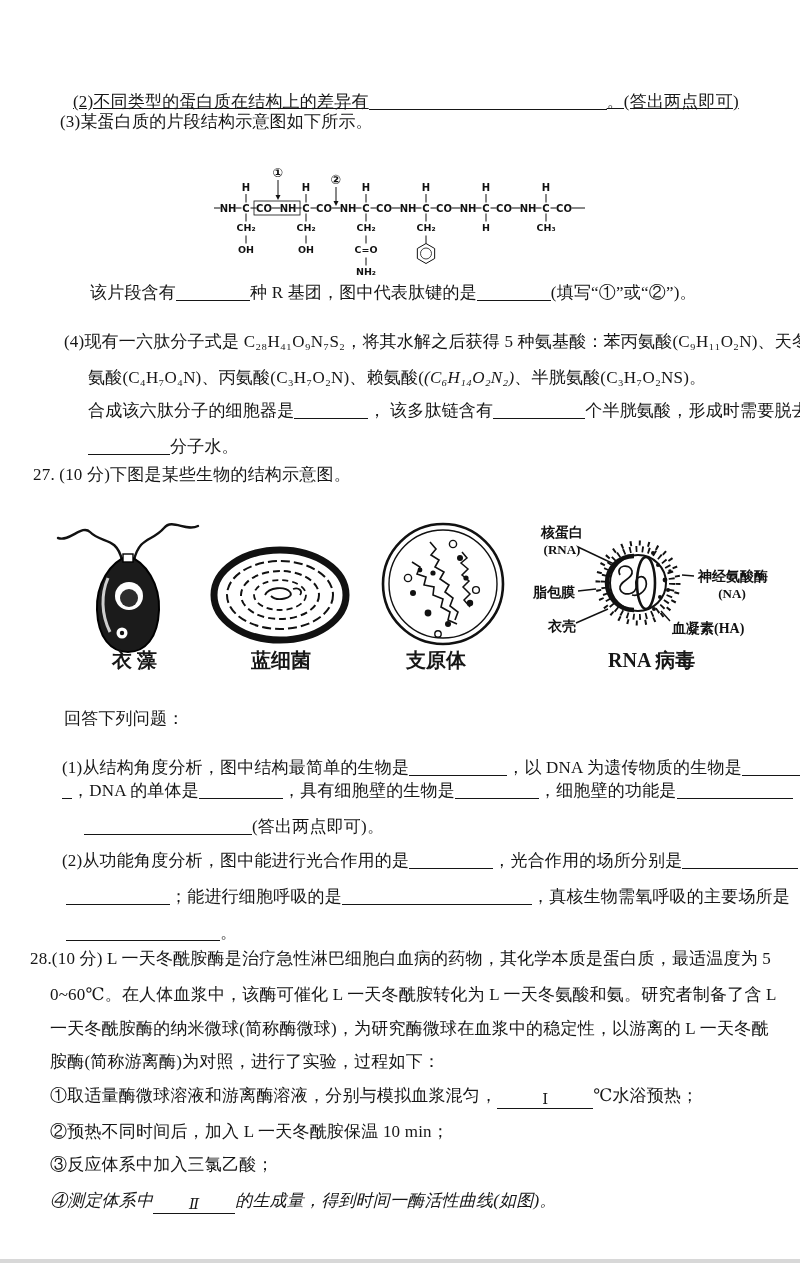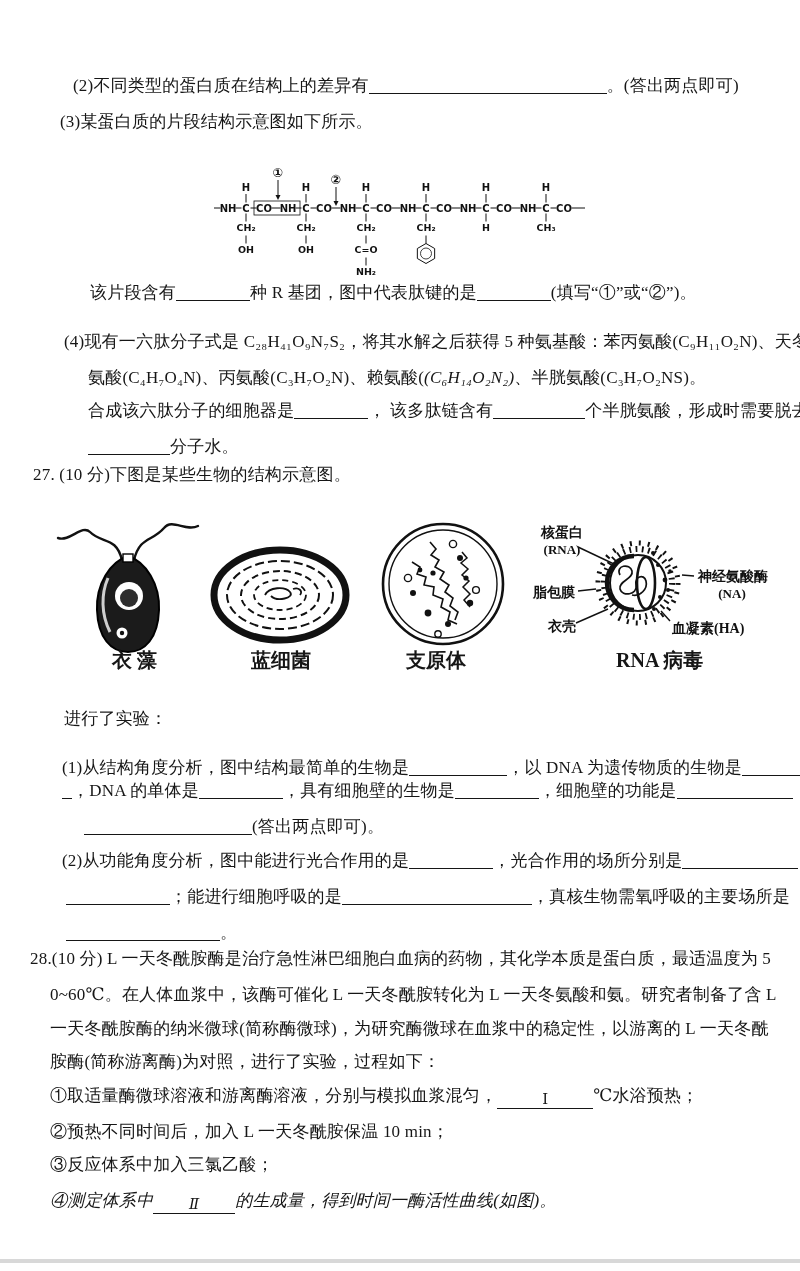--- a/index.html
+++ b/index.html
@@ -165,32 +165,32 @@
     <text x="34" y="92" text-anchor="middle" font-size="14" font-weight="700" fill="#111">脂包膜</text>
     <text x="42" y="126" text-anchor="middle" font-size="14" font-weight="700" fill="#111">衣壳</text>
     <text x="178" y="76" font-size="14" font-weight="700" fill="#111">神经氨酸酶</text>
     <text x="212" y="93" text-anchor="middle" font-size="13" font-weight="700" fill="#111">(NA)</text>
     <text x="152" y="128" font-size="14" font-weight="700" fill="#111">血凝素(HA)</text>
   </svg>
 
   <div class="fig-label" style="left:112px;">衣 藻</div>
   <div class="fig-label" style="left:251px;">蓝细菌</div>
   <div class="fig-label" style="left:406px;">支原体</div>
-  <div class="fig-label" style="left:608px;margin-left:8px;">RNA 病毒</div>
+  <div class="fig-label" style="left:608px;">RNA 病毒</div>
 
   <div class="scan-edge"></div>
-<div class="tline" style="top: 74px; left: 73px;"><span class="seg">(2)不同类型的蛋白质在结构上的差异有</span><span class="blank" style="width: 238px;"></span><span class="seg">。(答出两点即可)</span></div>
+<div class="tline" style="top: 90px; left: 73px; text-decoration: underline;"><span class="seg">(2)不同类型的蛋白质在结构上的差异有</span><span class="blank" style="width: 238px;"></span><span class="seg">。(答出两点即可)</span></div>
     <div class="tline" style="top: 110px; left: 60px;"><span class="seg">(3)某蛋白质的片段结构示意图如下所示。</span></div>
     <div class="tline" style="top: 281px; left: 90px;"><span class="seg">该片段含有</span><span class="blank" style="width: 74px;"></span><span class="seg">种 R 基团，图中代表肽键的是</span><span class="blank" style="width: 74px;"></span><span class="seg">(填写“①”或“②”)。</span></div>
     <div class="tline" style="top: 330px; left: 64px;"><span class="seg">(4)现有一六肽分子式是 C₂₈H₄₁O₉N₇S₂，将其水解之后获得 5 种氨基酸：苯丙氨酸(C₉H₁₁O₂N)、天冬</span></div>
     <div class="tline" style="top: 366px; left: 88px;"><span class="seg">氨酸(C₄H₇O₄N)、丙氨酸(C₃H₇O₂N)、赖氨酸(</span><span class="seg it">(C₆H₁₄O₂N₂)</span><span class="seg">、半胱氨酸(C₃H₇O₂NS)。</span></div>
     <div class="tline" style="top: 399px; left: 88px;"><span class="seg">合成该六肽分子的细胞器是</span><span class="blank" style="width: 74px;"></span><span class="seg">， 该多肽链含有</span><span class="blank" style="width: 92px;"></span><span class="seg">个半胱氨酸，形成时需要脱去</span></div>
     <div class="tline" style="top: 435px; left: 88px;"><span class="blank" style="width: 82px;"></span><span class="seg">分子水。</span></div>
     <div class="tline" style="top: 463px; left: 33px;"><span class="seg">27. (10 分)下图是某些生物的结构示意图。</span></div>
-    <div class="tline" style="top: 707px; left: 64px;"><span class="seg">进行了实验：</span></div>
+    <div class="tline" style="top: 707px; left: 64px;"><span class="seg">回答下列问题：</span></div>
     <div class="tline" style="top: 744px; left: 62px; margin-top: 12px;"><span class="seg">(1)从结构角度分析，图中结构最简单的生物是</span><span class="blank" style="width: 98px;"></span><span class="seg">，以 DNA 为遗传物质的生物是</span><span class="blank" style="width: 58px;"></span></div>
     <div class="tline" style="top: 779px; left: 62px;"><span class="blank" style="width: 10px;"></span><span class="seg">，DNA 的单体是</span><span class="blank" style="width: 84px;"></span><span class="seg">，具有细胞壁的生物是</span><span class="blank" style="width: 84px;"></span><span class="seg">，细胞壁的功能是</span><span class="blank" style="width: 116px;"></span></div>
     <div class="tline" style="top: 815px; left: 84px;"><span class="blank" style="width: 168px;"></span><span class="seg">(答出两点即可)。</span></div>
     <div class="tline" style="top: 849px; left: 62px;"><span class="seg">(2)从功能角度分析，图中能进行光合作用的是</span><span class="blank" style="width: 84px;"></span><span class="seg">，光合作用的场所分别是</span><span class="blank" style="width: 116px;"></span></div>
     <div class="tline" style="top: 885px; left: 66px;"><span class="blank" style="width: 104px;"></span><span class="seg">；能进行细胞呼吸的是</span><span class="blank" style="width: 190px;"></span><span class="seg">，真核生物需氧呼吸的主要场所是</span></div>
     <div class="tline" style="top: 921px; left: 66px;"><span class="blank" style="width: 154px;"></span><span class="seg">。</span></div>
     <div class="tline" style="top: 947px; left: 30px;"><span class="seg">28.(10 分)  L 一天冬酰胺酶是治疗急性淋巴细胞白血病的药物，其化学本质是蛋白质，最适温度为 5</span></div>
     <div class="tline" style="top: 983px; left: 50px;"><span class="seg">0~60℃。在人体血浆中，该酶可催化 L 一天冬酰胺转化为 L 一天冬氨酸和氨。研究者制备了含  L</span></div>
     <div class="tline" style="top: 1017px; left: 50px;"><span class="seg">一天冬酰胺酶的纳米微球(简称酶微球)，为研究酶微球在血浆中的稳定性，以游离的  L 一天冬酰</span></div>
     <div class="tline" style="top: 1050px; left: 50px;"><span class="seg">胺酶(简称游离酶)为对照，进行了实验，过程如下：</span></div>

